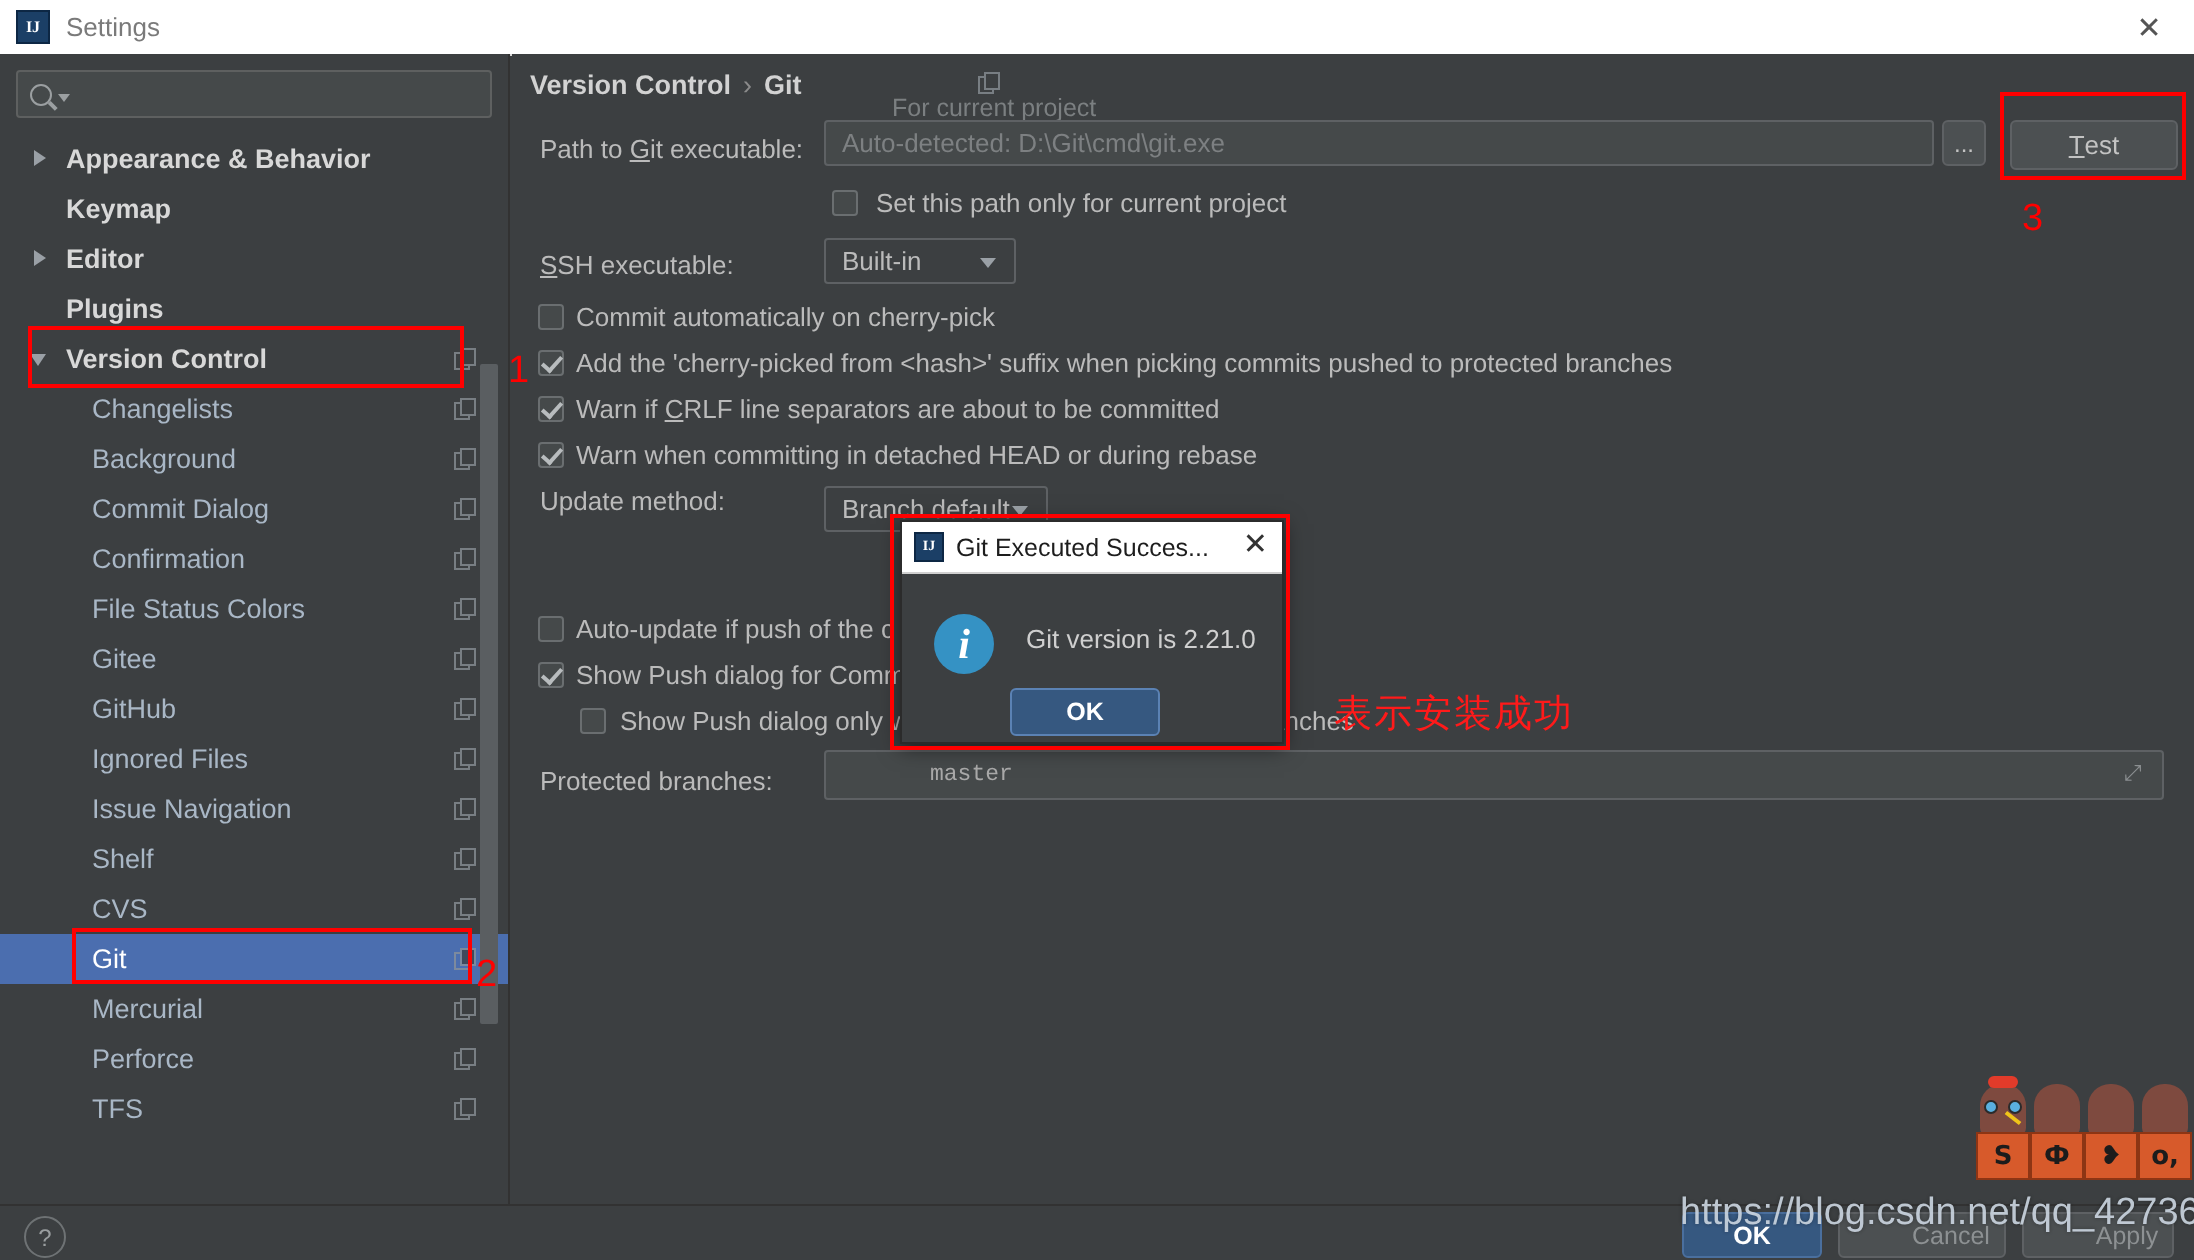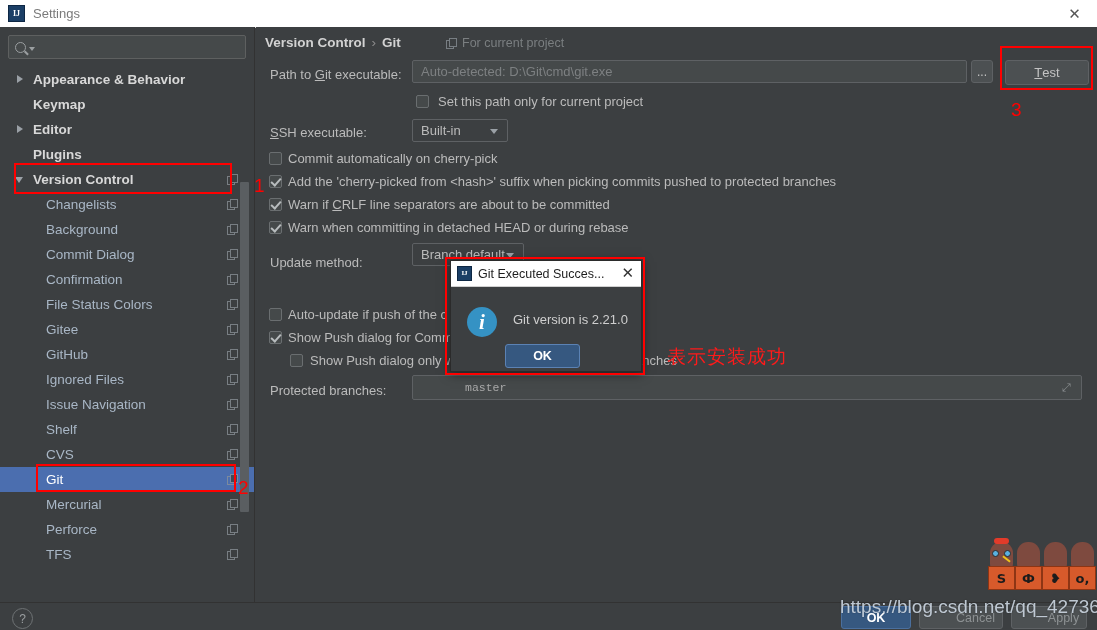--- a/index.html
+++ b/index.html
@@ -90,21 +90,21 @@
     position:absolute;left:254px;top:27px;width:1px;height:575px;background:#323232;
   }
   
   .main{
     position:absolute;left:256px;top:27px;width:841px;height:575px;background:#3c3f41;
   }
   .crumb{position:absolute;left:9px;top:8px;font-weight:bold;color:#d2d2d2;font-size:13.5px;}
   .crumb .sep{color:#8b8b8b;font-weight:normal;margin:0 6px;}
   .for-proj{
     position:absolute;left:190px;top:9px;color:#7b7f81;font-size:12.5px;
-    display:flex;align-items:center;
+    display:flex;align-items:center;flex-direction:column;
   }
   .for-proj .copy-ic{position:relative;right:auto;top:auto;margin-right:5px;}
   .lbl{position:absolute;color:#bbbbbb;font-size:13px;}
   .lbl u{text-decoration:underline;}
   .field{
     position:absolute;box-sizing:border-box;
     background:#45494a;border:1px solid #5e6164;border-radius:2px;
     display:flex;align-items:center;padding-left:8px;color:#7d8082;font-size:13px;
   }
   .btn{
@@ -417,21 +417,21 @@
 
   <div class="cb on" style="left:13px;top:148px;"></div>
   <div class="lbl" style="left:32px;top:147px;">Add the 'cherry-picked from &lt;hash&gt;' suffix when picking commits pushed to protected branches</div>
 
   <div class="cb on" style="left:13px;top:171px;"></div>
   <div class="lbl" style="left:32px;top:170px;">Warn if <u>C</u>RLF line separators are about to be committed</div>
 
   <div class="cb on" style="left:13px;top:194px;"></div>
   <div class="lbl" style="left:32px;top:193px;">Warn when committing in detached HEAD or during rebase</div>
 
-  <div class="lbl" style="left:14px;top:228px;">Update method:</div>
+  <div class="lbl" style="left:14px;top:216px;">Update method:</div>
   <div class="combo" style="left:156px;top:216px;width:112px;height:23px;text-align:right;">
     <span>Branch default</span>
     <span class="caret"></span>
   </div>
 
   <div class="cb" style="left:13px;top:281px;"></div>
   <div class="lbl" style="left:32px;top:280px;">Auto-update if push of the c</div>
 
   <div class="cb on" style="left:13px;top:304px;"></div>
   <div class="lbl" style="left:32px;top:303px;">Show Push dialog for Comm</div>

